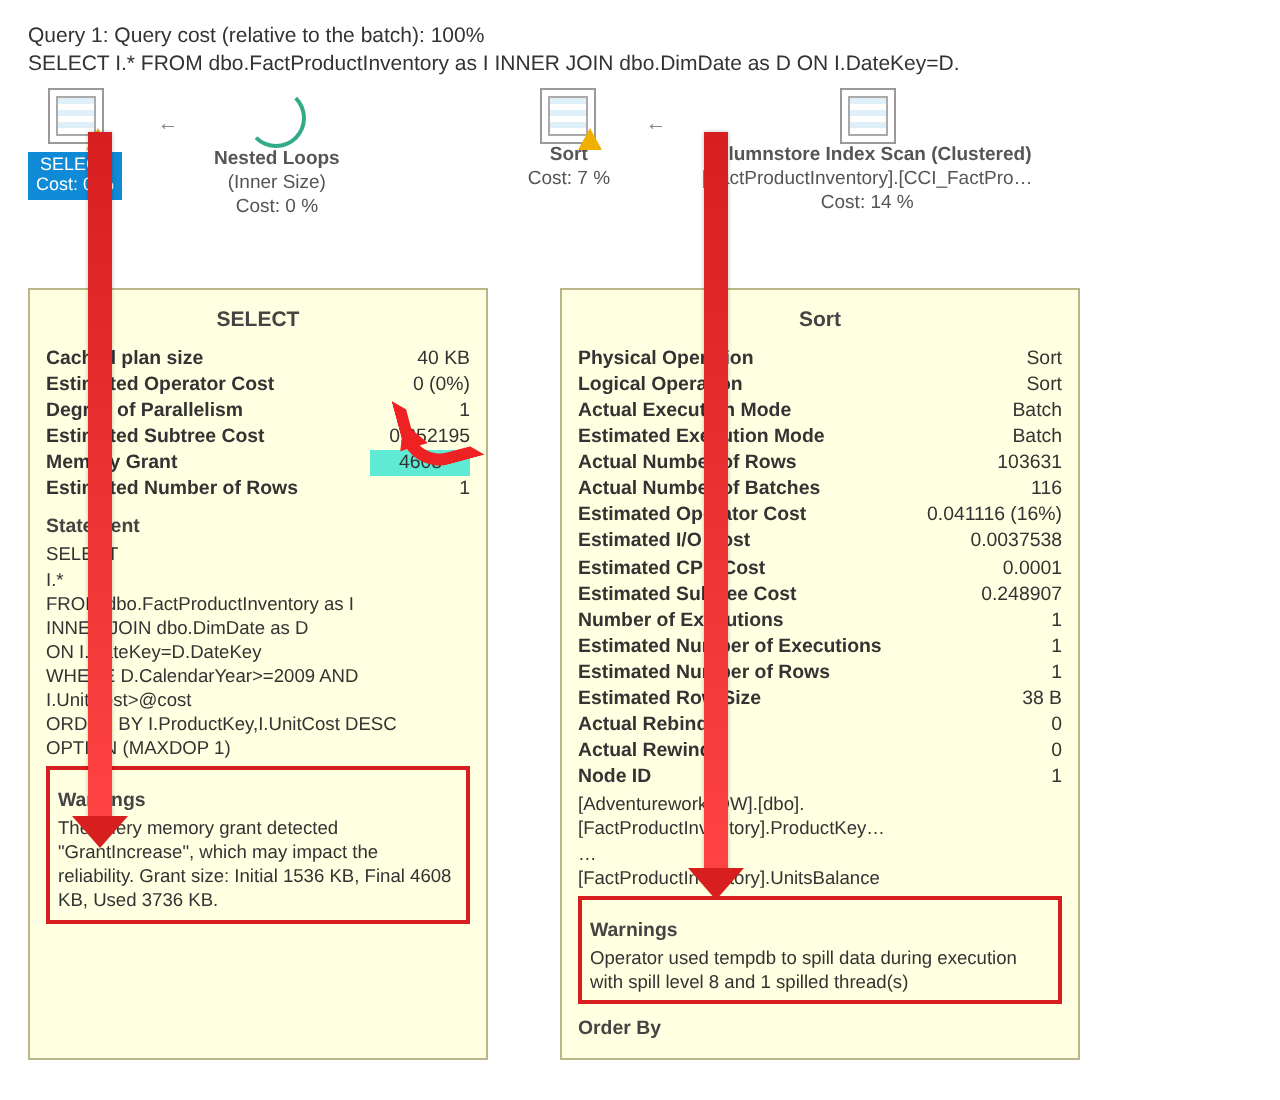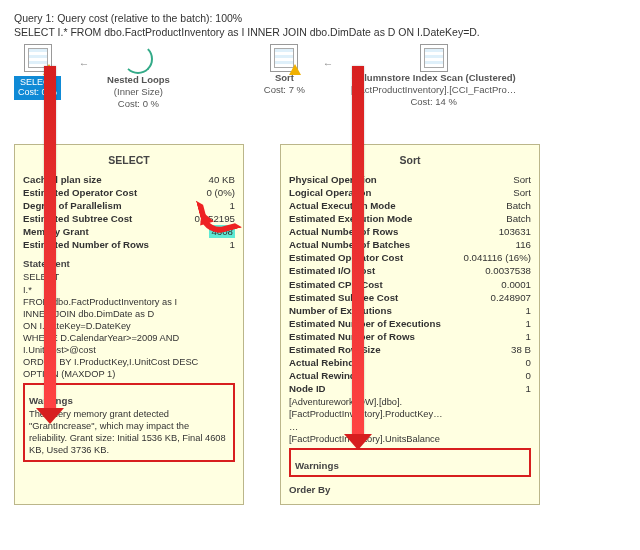--- a/index.html
+++ b/index.html
@@ -103,21 +103,21 @@
     margin:2px 0 6px 0;
     font-weight:bold;
   }
   .kv {
     display:flex;
     justify-content:space-between;
     gap:6px;
   }
   .kv div:first-child{font-weight:600;color:#333;}
   .kv div:last-child{color:#333;text-align:left;}
-  .row-mem div:last-child{background:#5eead4;padding:0 2px;}
+  .row-mem div:last-child{background:#5eead4;padding:0 14px;}
   .section-head{
     font-weight:bold;
     margin-top:6px;
   }
   .stmt,.out-list{
     font-size:9.3px;color:#333;line-height:1.3;
     margin-top:1px;
   }
   .warnings-box{
     border:2px solid #d71f1f;
@@ -331,19 +331,20 @@
         <div>1</div>
       </div>
 
     <div class="out-list" style="white-space:pre-line">[AdventureworksDW].[dbo].
 [FactProductInventory].ProductKey…
 …
 [FactProductInventory].UnitsBalance</div>
 
     <div class="warnings-box">
       <div class="section-head">Warnings</div>
+      <div class="stmt">Operator used tempdb to spill data during execution with spill level 8 and 1 spilled thread(s)</div>
     </div>
 
     <div class="section-head">Order By</div>
 
   </div>
 
 </div>
 
 </body></html>

